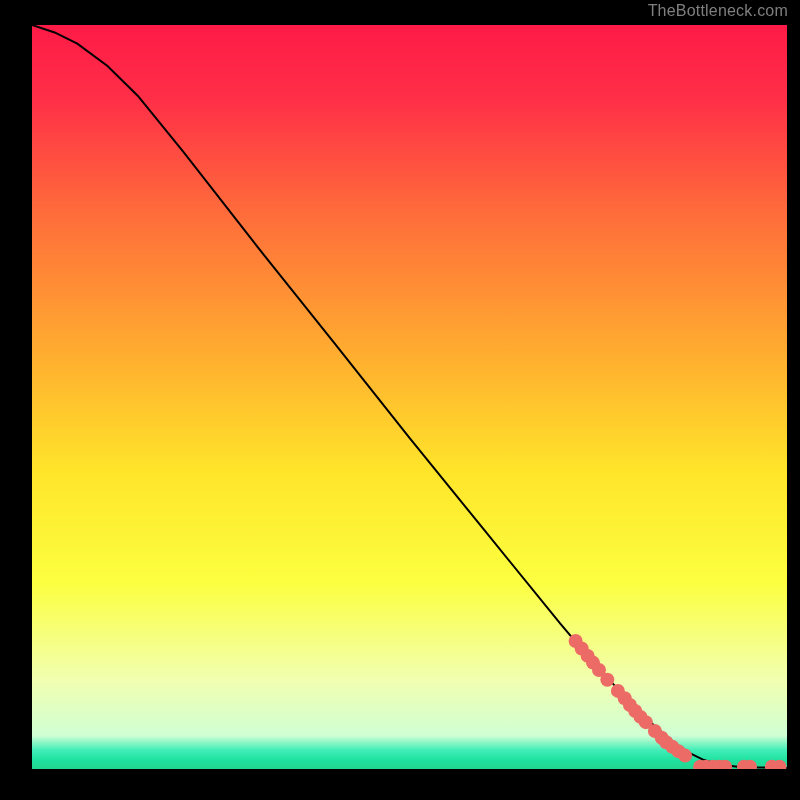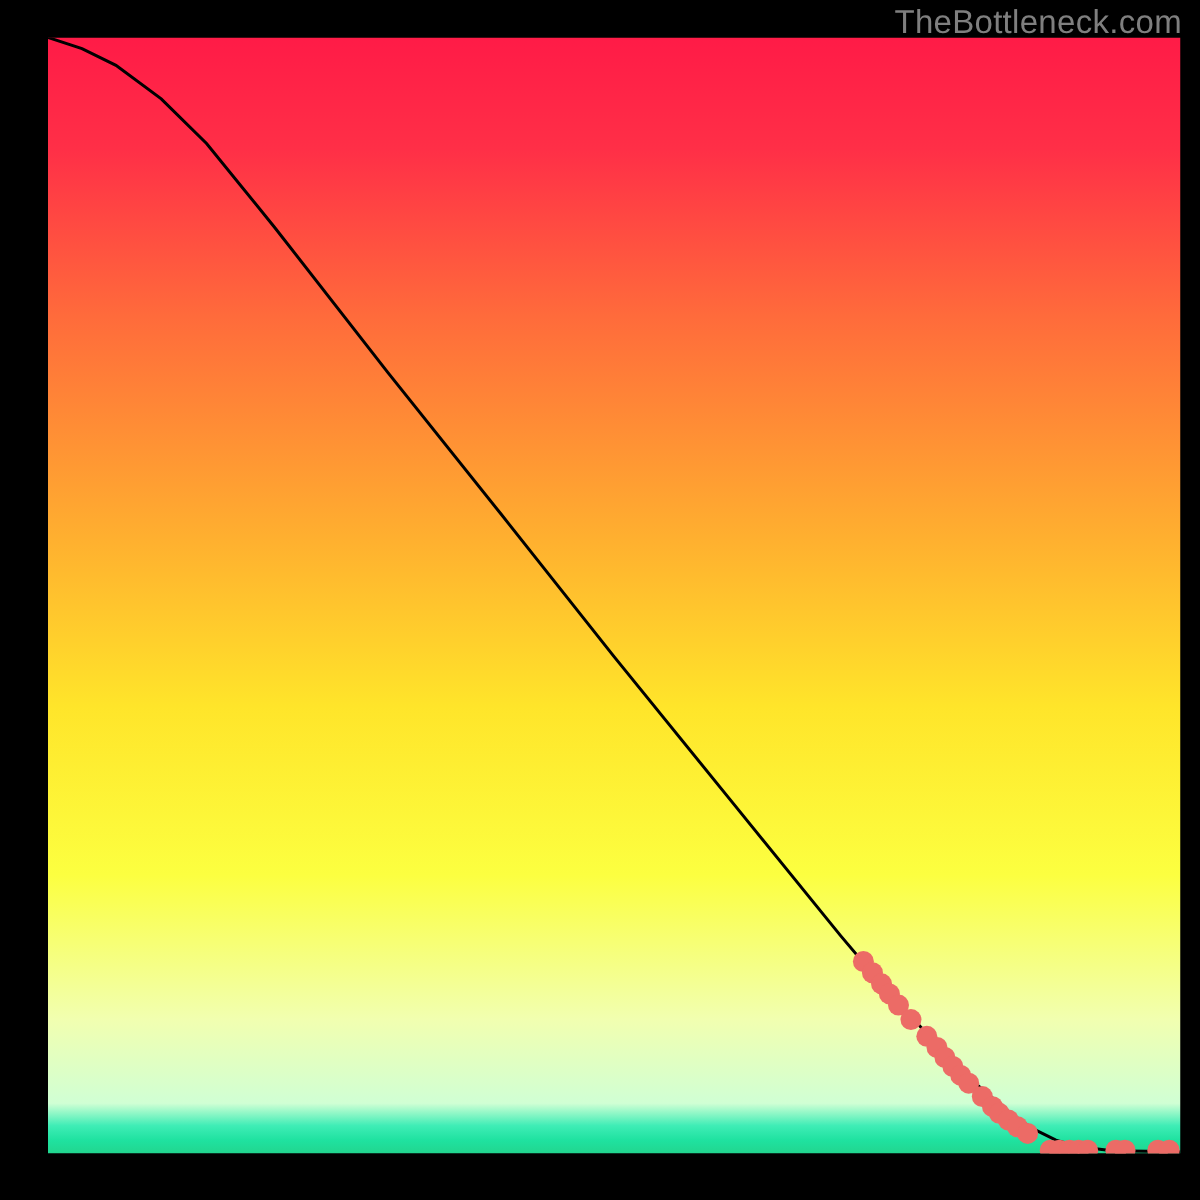--- a/index.html
+++ b/index.html
@@ -27,21 +27,21 @@
   .plot svg {
     display: block;
     width: 755px;
     height: 744px;
   }
   .watermark {
     position: absolute;
     top: 2px;
     right: 12px;
     color: #7f7f7f;
-    font-size: 22px;
+    font-size: 16px;
     font-weight: 500;
     letter-spacing: 0.2px;
     user-select: none;
   }
 </style>
 </head>
 <body>
 
 <div class="stage">
   <div class="watermark">TheBottleneck.com</div>

